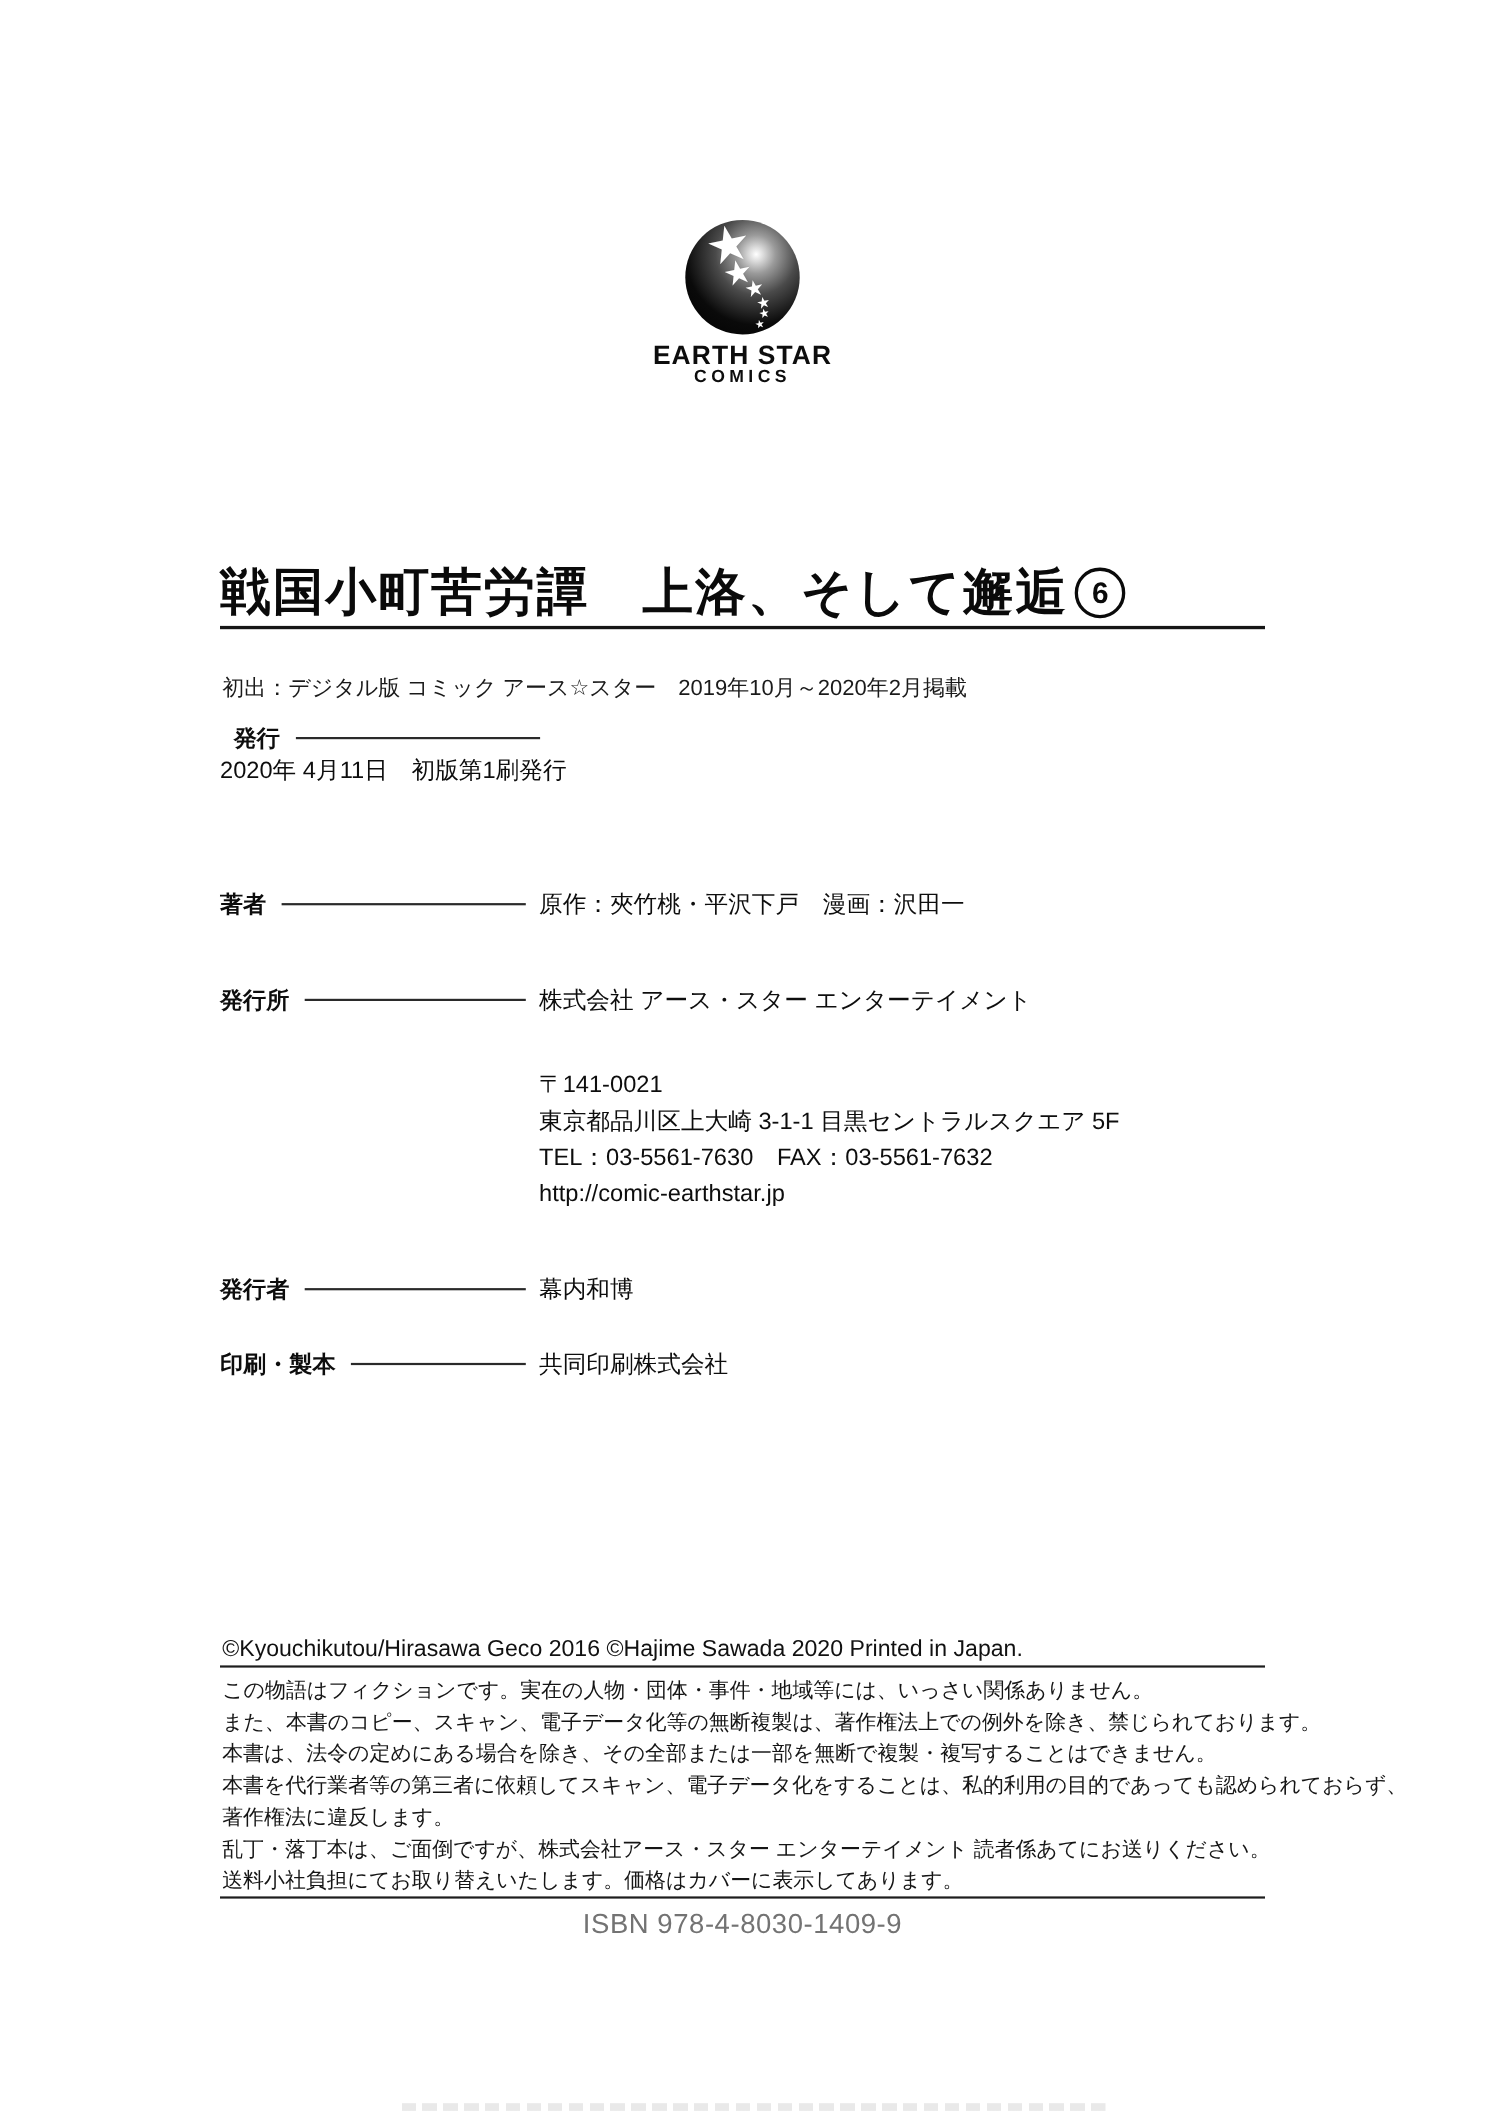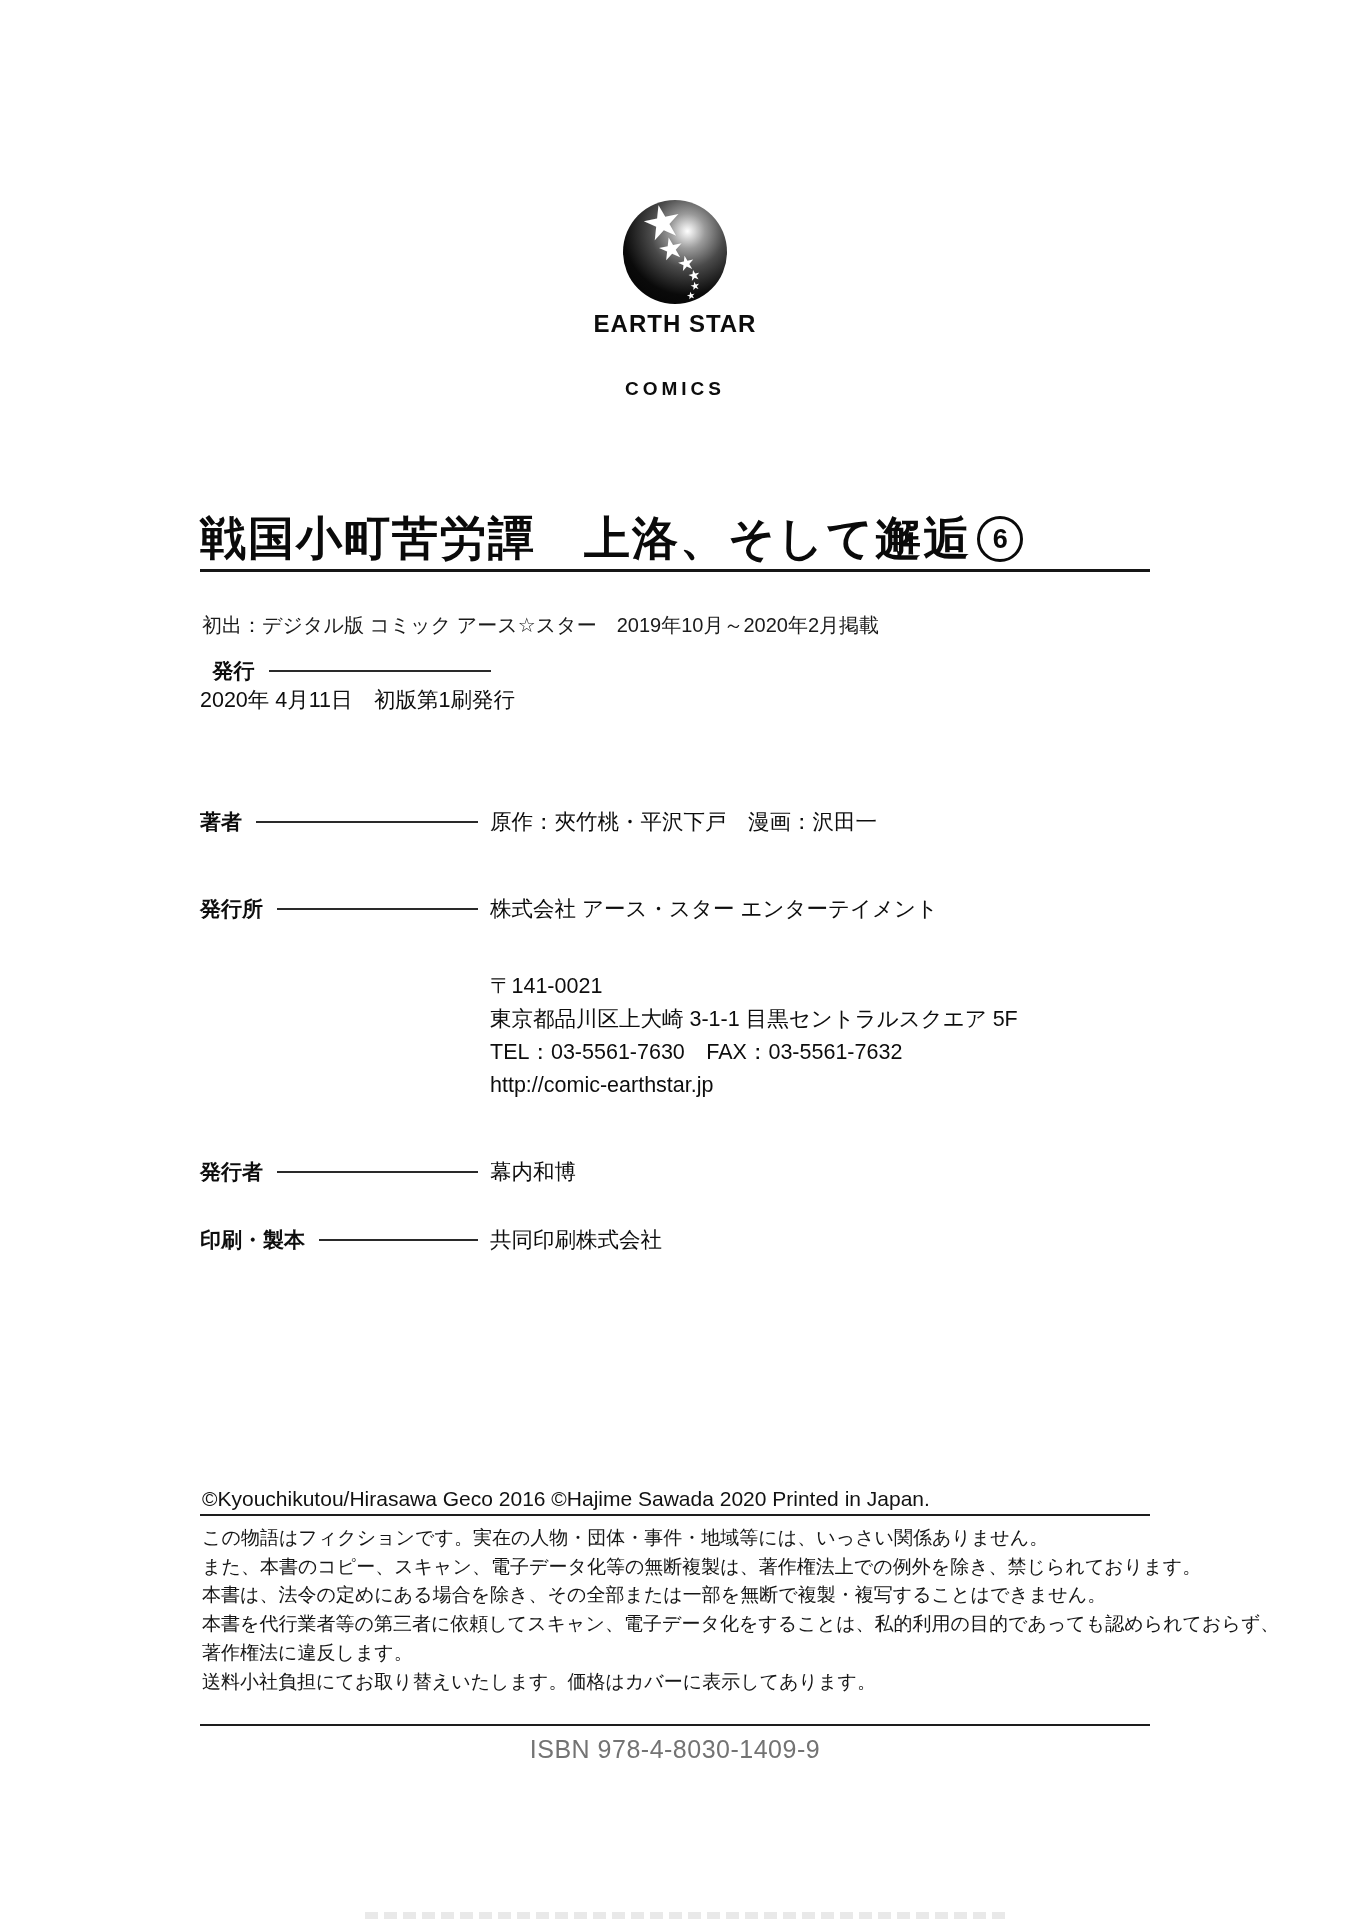--- a/index.html
+++ b/index.html
@@ -21,21 +21,21 @@
     position:absolute;color:#ffffff;line-height:1;
     transform:translate(-50%,-50%) rotate(-12deg);
     text-shadow:0 0 1px rgba(0,0,0,.25);
   }
   .logo-name{
     position:absolute;left:0;right:0;top:310px;text-align:center;
     font-weight:bold;font-size:24px;letter-spacing:1px;color:#0d0d0d;
   }
   .logo-sub{
     position:absolute;left:0;right:0;top:334px;text-align:center;
-    font-weight:bold;font-size:19px;letter-spacing:4px;color:#0d0d0d;margin-top:44px;
+    font-weight:bold;font-size:16px;letter-spacing:4px;color:#0d0d0d;
   }
   
   .book-title{
     position:absolute;left:200px;top:508px;
     font-size:46px;font-weight:900;letter-spacing:2px;white-space:nowrap;
     color:#0a0a0a;display:flex;align-items:center;
   }
   .volume-badge{
     display:inline-flex;align-items:center;justify-content:center;
     width:40px;height:40px;margin-left:6px;
@@ -151,20 +151,21 @@
 
   <div class="copyright">©Kyouchikutou/Hirasawa Geco 2016 ©Hajime Sawada 2020 Printed in Japan.</div>
   <div class="copy-rule"></div>
 
   <div class="notices">
     <div>この物語はフィクションです。実在の人物・団体・事件・地域等には、いっさい関係ありません。</div>
     <div>また、本書のコピー、スキャン、電子データ化等の無断複製は、著作権法上での例外を除き、禁じられております。</div>
     <div>本書は、法令の定めにある場合を除き、その全部または一部を無断で複製・複写することはできません。</div>
     <div>本書を代行業者等の第三者に依頼してスキャン、電子データ化をすることは、私的利用の目的であっても認められておらず、</div>
     <div>著作権法に違反します。</div>
+    <div>乱丁・落丁本は、ご面倒ですが、株式会社アース・スター エンターテイメント 読者係あてにお送りください。</div>
     <div>送料小社負担にてお取り替えいたします。価格はカバーに表示してあります。</div>
   </div>
 
   <div class="isbn-rule"></div>
   <div class="isbn">ISBN 978-4-8030-1409-9</div>
 
   <div class="cutoff-strip"></div>
 
 </div>
 

